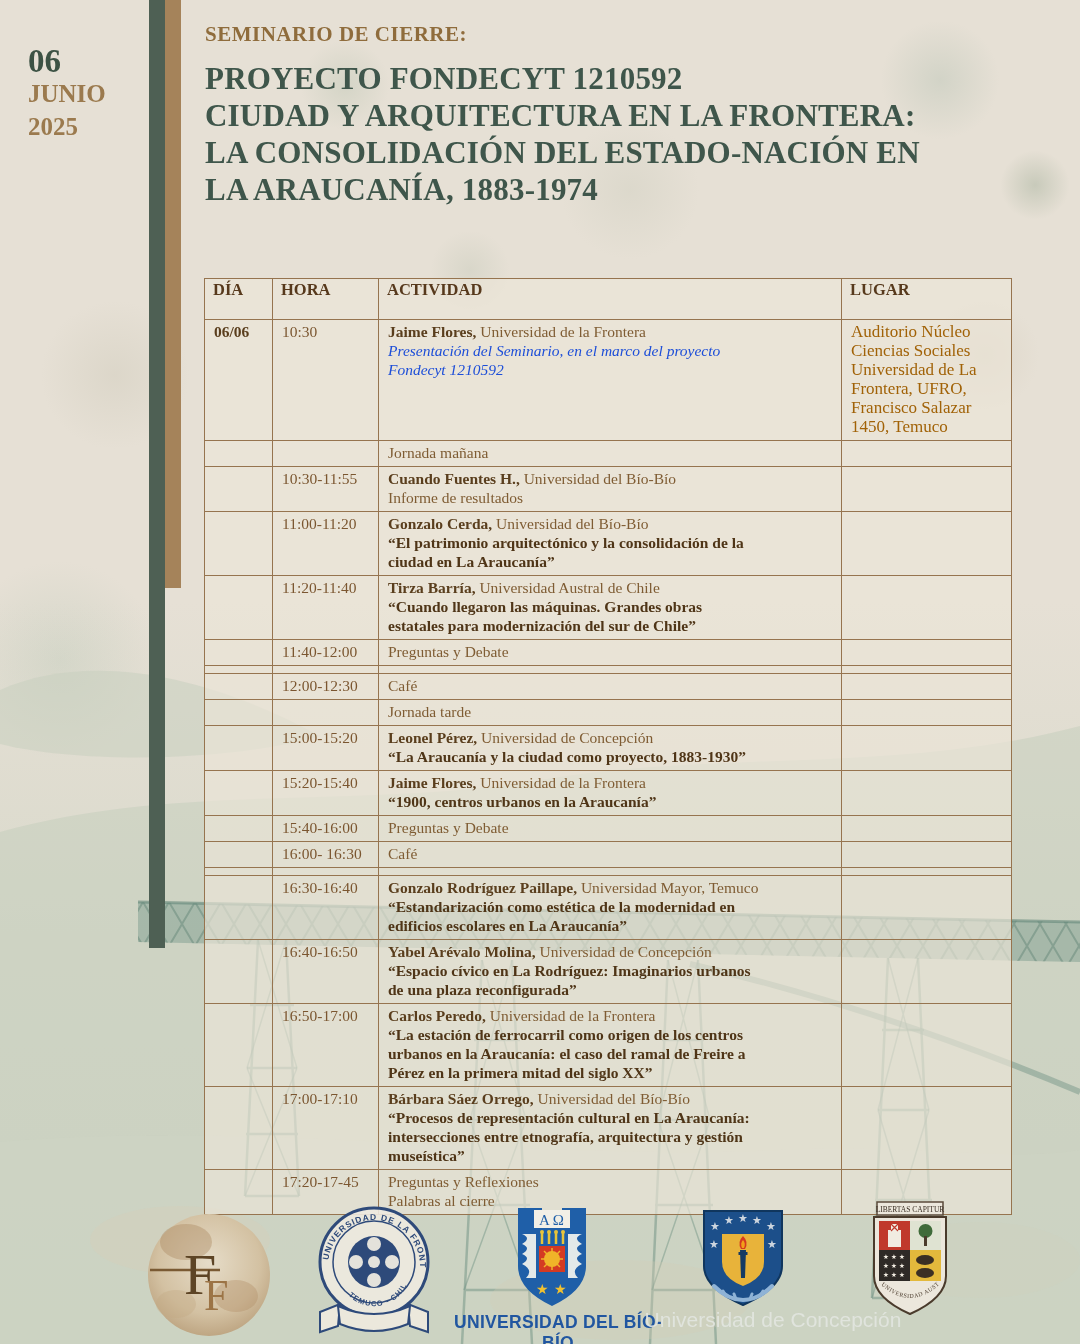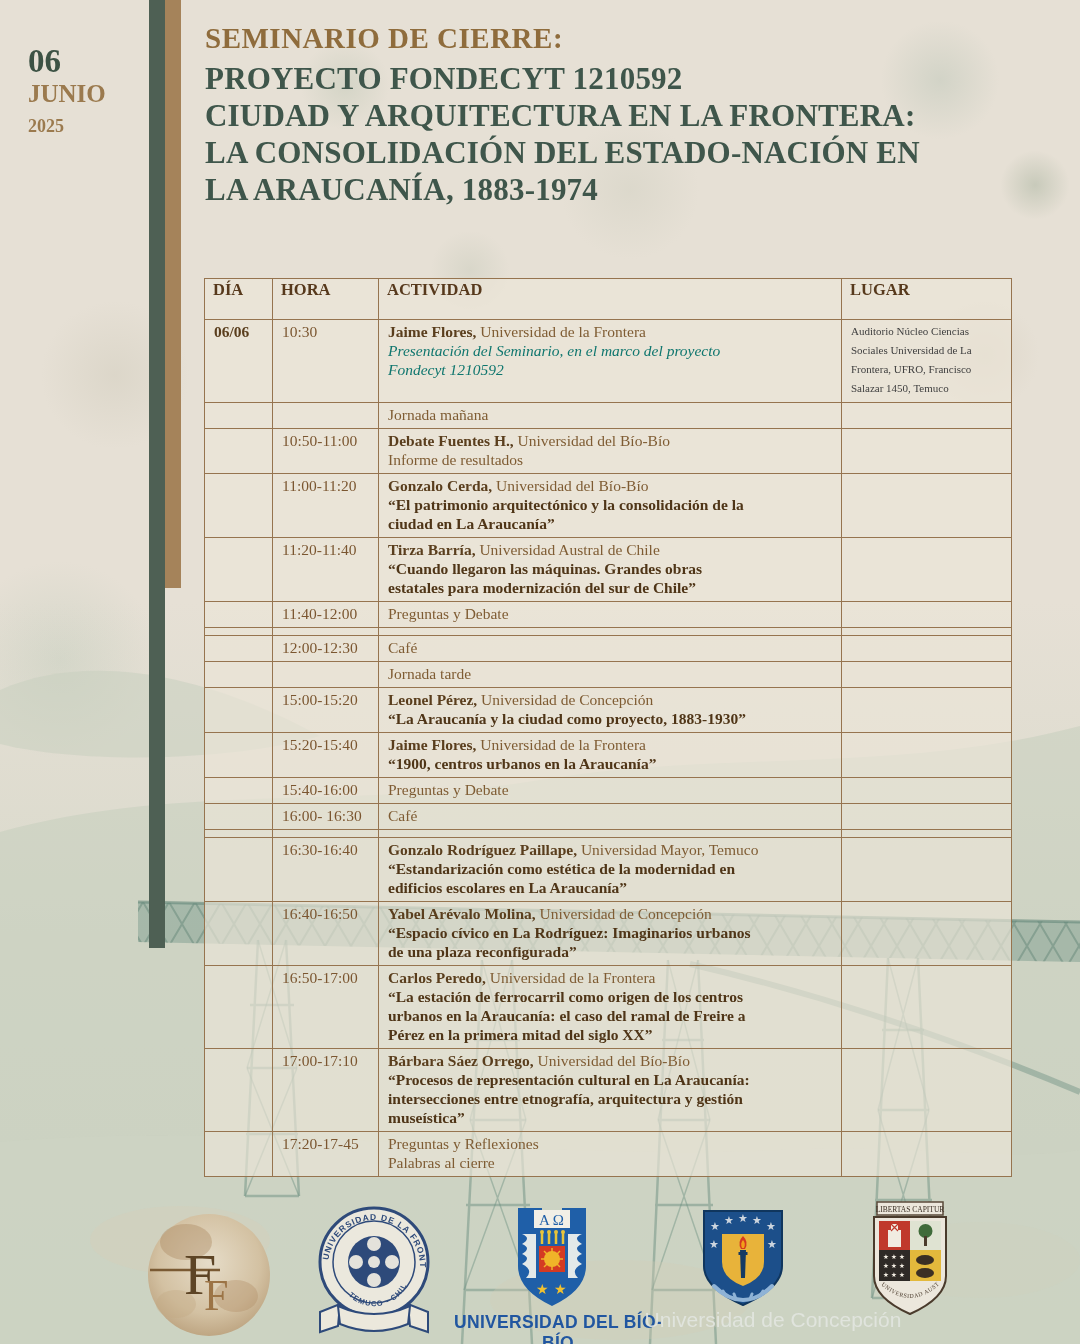--- a/index.html
+++ b/index.html
@@ -25,42 +25,42 @@
 
   
   .bar{position:absolute;top:0;}
   .bar-green{left:149px;width:16px;height:948px;background:#4e6054;}
   .bar-brown{left:165px;width:16px;height:588px;background:#a5835a;}
 
   
   .date-badge{position:absolute;left:28px;top:46px;font-weight:bold;}
   .date-day{font-size:33px;color:#3c5244;line-height:30px;}
   .date-month{font-size:25px;color:#9b7a4e;line-height:27px;margin-top:4px;text-align:center;}
-  .date-year{font-size:18px;color:#9b7a4e;line-height:27px;margin-top:6px;}
-
-  
-  .kicker{position:absolute;left:205px;top:22px;font-size:29px;font-weight:bold;color:#8f6c3c;letter-spacing:.5px;}
+  .date-year{font-size:25px;color:#9b7a4e;line-height:27px;margin-top:6px;}
+
+  
+  .kicker{position:absolute;left:205px;top:22px;font-size:21px;font-weight:bold;color:#8f6c3c;letter-spacing:.5px;}
   .title{position:absolute;left:205px;top:60px;font-size:31px;line-height:37px;font-weight:bold;color:#3f564b;letter-spacing:.2px;}
 
   
   table.program{
     position:absolute;left:204px;top:278px;width:807px;
     border-collapse:collapse;table-layout:fixed;
     background:rgba(236,229,215,.66);
   }
   .program th,.program td{border:1px solid #96744f;vertical-align:top;text-align:left;}
   .program th{font-size:16.5px;color:#57391c;padding:1px 8px 19px;font-weight:bold;}
   .program td{padding:2px 9px 4px;font-size:15.5px;line-height:19px;}
   td.dia{font-weight:bold;color:#5a3e1d;}
   td.hora{color:#7b5630;}
-  td.lugar{color:#404040;font-size:11px;}
+  td.lugar{color:#a16207;font-size:17px;}
   .line{line-height:19px;}
   .s-b{font-weight:bold;color:#5a3e1d;}
   .s-n{color:#7f5c33;}
-  .s-i{font-style:italic;color:#0f766e;}
+  .s-i{font-style:italic;color:#1d4ed8;}
   .s-q{font-weight:bold;color:#4f3517;}
   tr.spacer td{height:7px;padding:0;}
 
   
   .logo{position:absolute;}
   .logo-fondecyt{left:146px;top:1212px;}
   .logo-ufro{left:314px;top:1204px;}
   .logo-ubb{left:512px;top:1206px;}
   .logo-udec{left:700px;top:1208px;}
   .logo-uach{left:864px;top:1200px;}
@@ -167,23 +167,23 @@
         <tr>
           <td class="dia"></td>
           <td class="hora"></td>
           <td class="act">
             <div class="line"><span class="s-n">Jornada mañana</span></div>
           </td>
           <td class="lugar"></td>
         </tr>
         <tr>
           <td class="dia"></td>
-          <td class="hora">10:50-11:00</td>
-          <td class="act">
-            <div class="line"><span class="s-b">Debate Fuentes H.,</span><span class="s-n"> Universidad del Bío-Bío</span></div>
+          <td class="hora">10:30-11:55</td>
+          <td class="act">
+            <div class="line"><span class="s-b">Cuando Fuentes H.,</span><span class="s-n"> Universidad del Bío-Bío</span></div>
             <div class="line"><span class="s-n">Informe de resultados</span></div>
           </td>
           <td class="lugar"></td>
         </tr>
         <tr>
           <td class="dia"></td>
           <td class="hora">11:00-11:20</td>
           <td class="act">
             <div class="line"><span class="s-b">Gonzalo Cerda,</span><span class="s-n"> Universidad del Bío-Bío</span></div>
             <div class="line"><span class="s-q">“El patrimonio arquitectónico y la consolidación de la</span></div>

